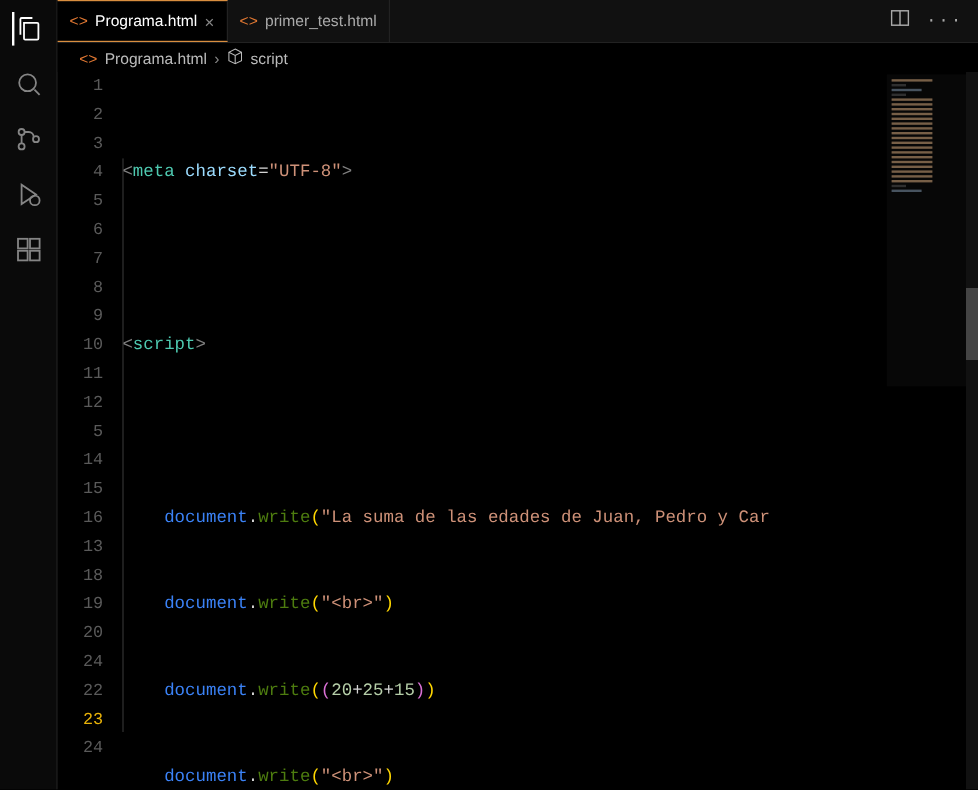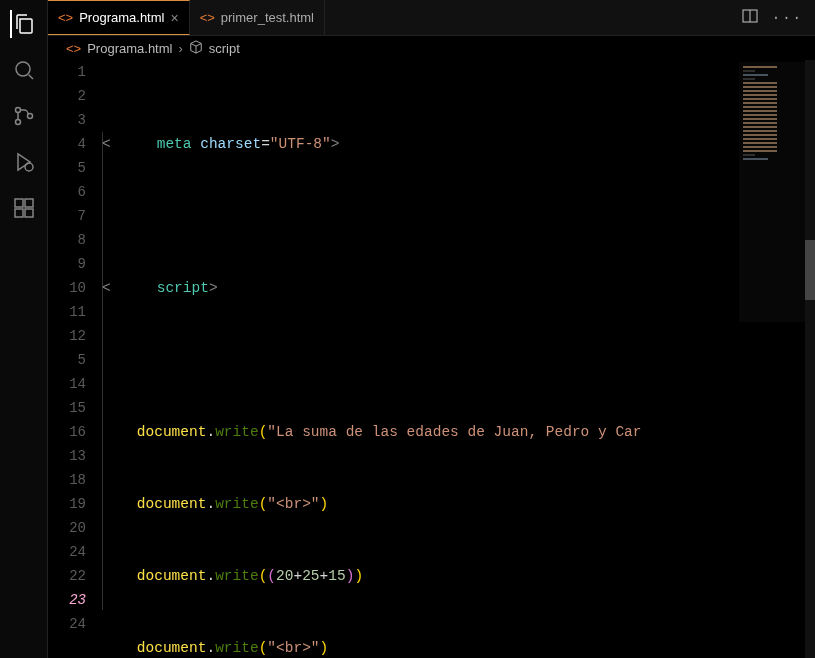--- a/index.html
+++ b/index.html
@@ -97,44 +97,44 @@
 }
 .gutter {
   width: 54px;
   text-align: right;
   padding-right: 16px;
   color: #5a5a5a;
   background: #000;
   line-height: 24px;
   font-size: 14px;
 }
-.gutter .ln.cur { color: #f9a8d4; font-style: italic; }
+.gutter .ln.cur { color: #eab308; }
 .code {
   flex: 1;
   background: #000;
   line-height: 24px;
   font-size: 14.5px;
   white-space: pre;
   position: relative;
 }
 .code .line { height: 24px; position: relative; }
 .indent-guide {
   position: absolute;
   left: 0;
   top: 72px;
   bottom: 48px;
   width: 1px;
   background: #333;
 }
 .tk-br   { color: #808080; }
-.tk-tag  { color: #4ec9b0; margin-left: 46px; }
+.tk-tag  { color: #4ec9b0; }
 .tk-attr { color: #9cdcfe; margin-top: 20px; }
 .tk-op   { color: #d4d4d4; }
 .tk-str  { color: #ce9178; }
-.tk-obj  { color: #fde047; }
+.tk-obj  { color: #3b82f6; }
 .tk-meth { color: #4d7c0f; }
 .tk-pnc  { color: #d4d4d4; }
 .tk-num  { color: #b5cea8; }
 .tk-p1   { color: #ffd700; }
 .tk-p2   { color: #da70d6; }
 .minimap {
   position: absolute;
   top: 62px;
   right: 6px;
   width: 70px;

